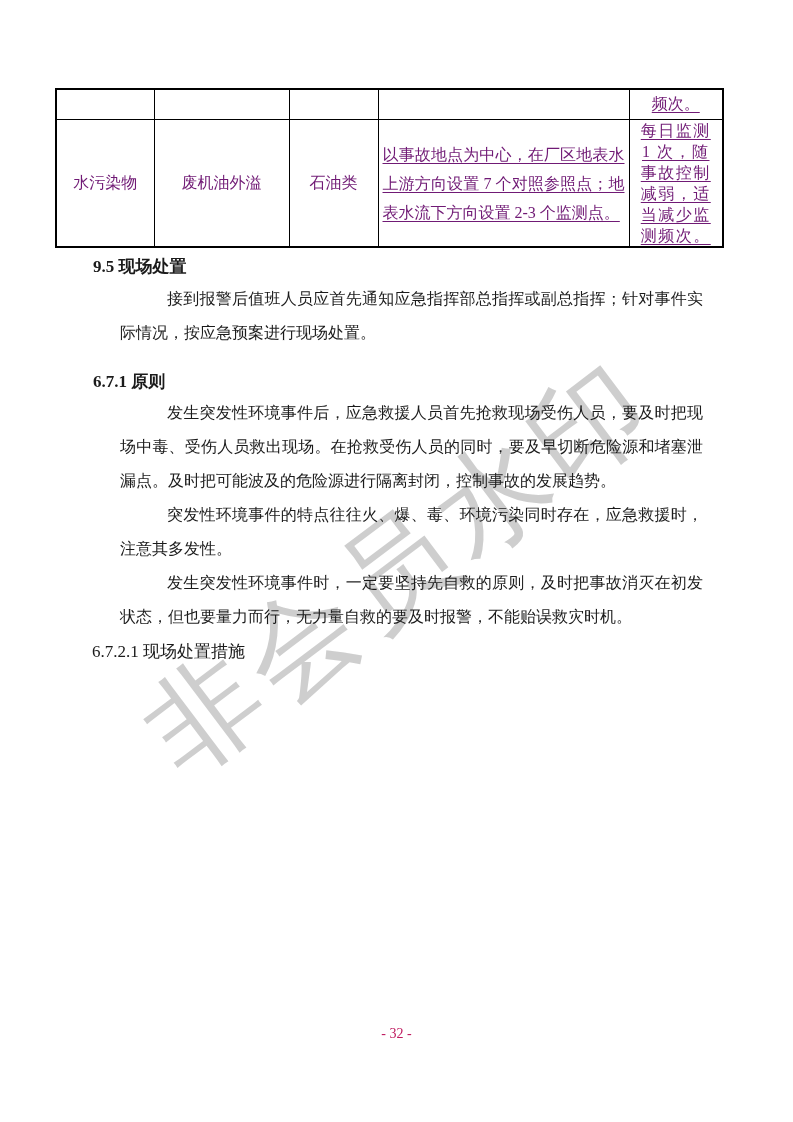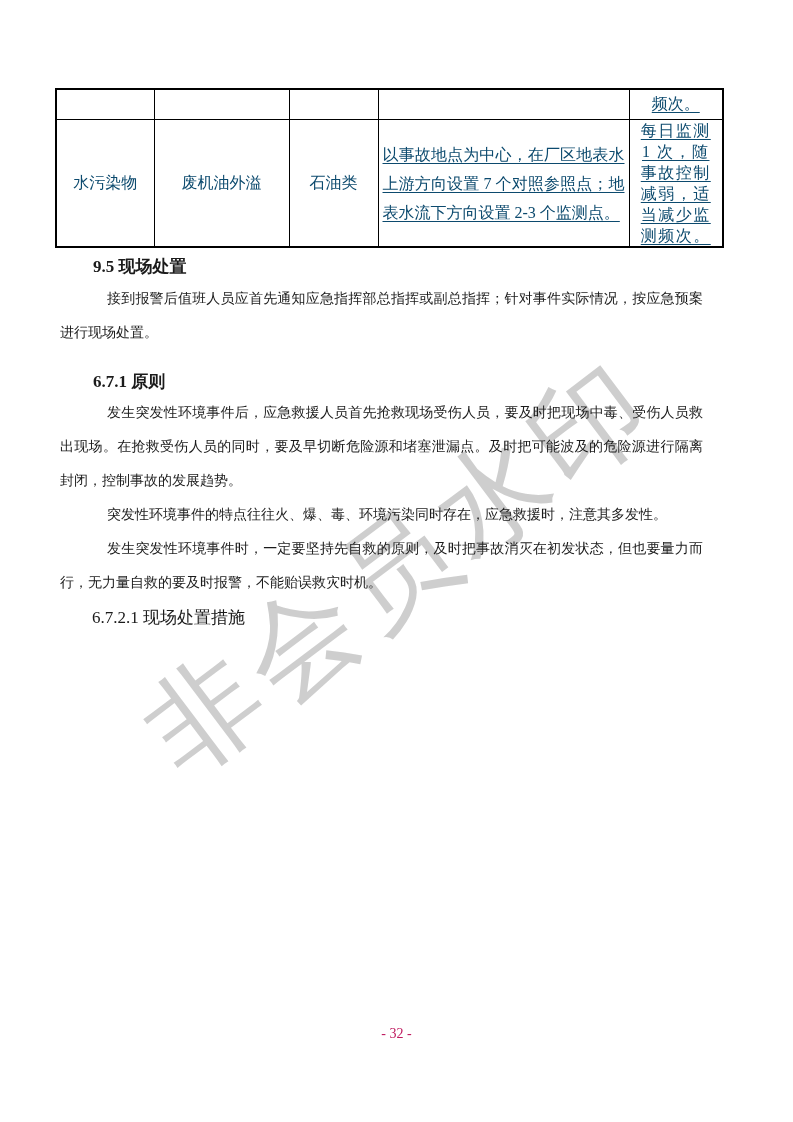--- a/index.html
+++ b/index.html
@@ -27,21 +27,21 @@
   }
   .content{position:relative;z-index:1;}
   
   table.doc{
     margin:88px 0 0 55px;
     width:667px;
     border-collapse:collapse;
     table-layout:fixed;
     border:2px solid #000;
     font-size:16px;
-    color:#0c4a6e;
+    color:#701a75;
   }
   table.doc td{
     border:1px solid #000;
     padding:0 4px;
     vertical-align:middle;
     overflow:hidden;
   }
   tr.r1 td{height:29px;}
   tr.r2 td{height:125px;}
   td.c{text-align:center;}
@@ -67,22 +67,22 @@
   }
   .h.first{margin-top:7px;}
   .h.h671{margin-top:20px;}
   .sub{
     margin:6px 90px 0 92px;
     font-size:17px;
     font-weight:normal;
     line-height:24px;
   }
   .para{
-    margin:2px 90px 0 60px;
-    font-size:14px;
+    margin:2px 90px 0 120px;
+    font-size:16px;
     line-height:34px;
     text-align:justify;
     text-align-last:left;
     text-indent:47px;
   }
   .para.p1{margin-top:3px;}
   .para.tight{margin-top:0;}
   
   .footer{
     position:absolute;

